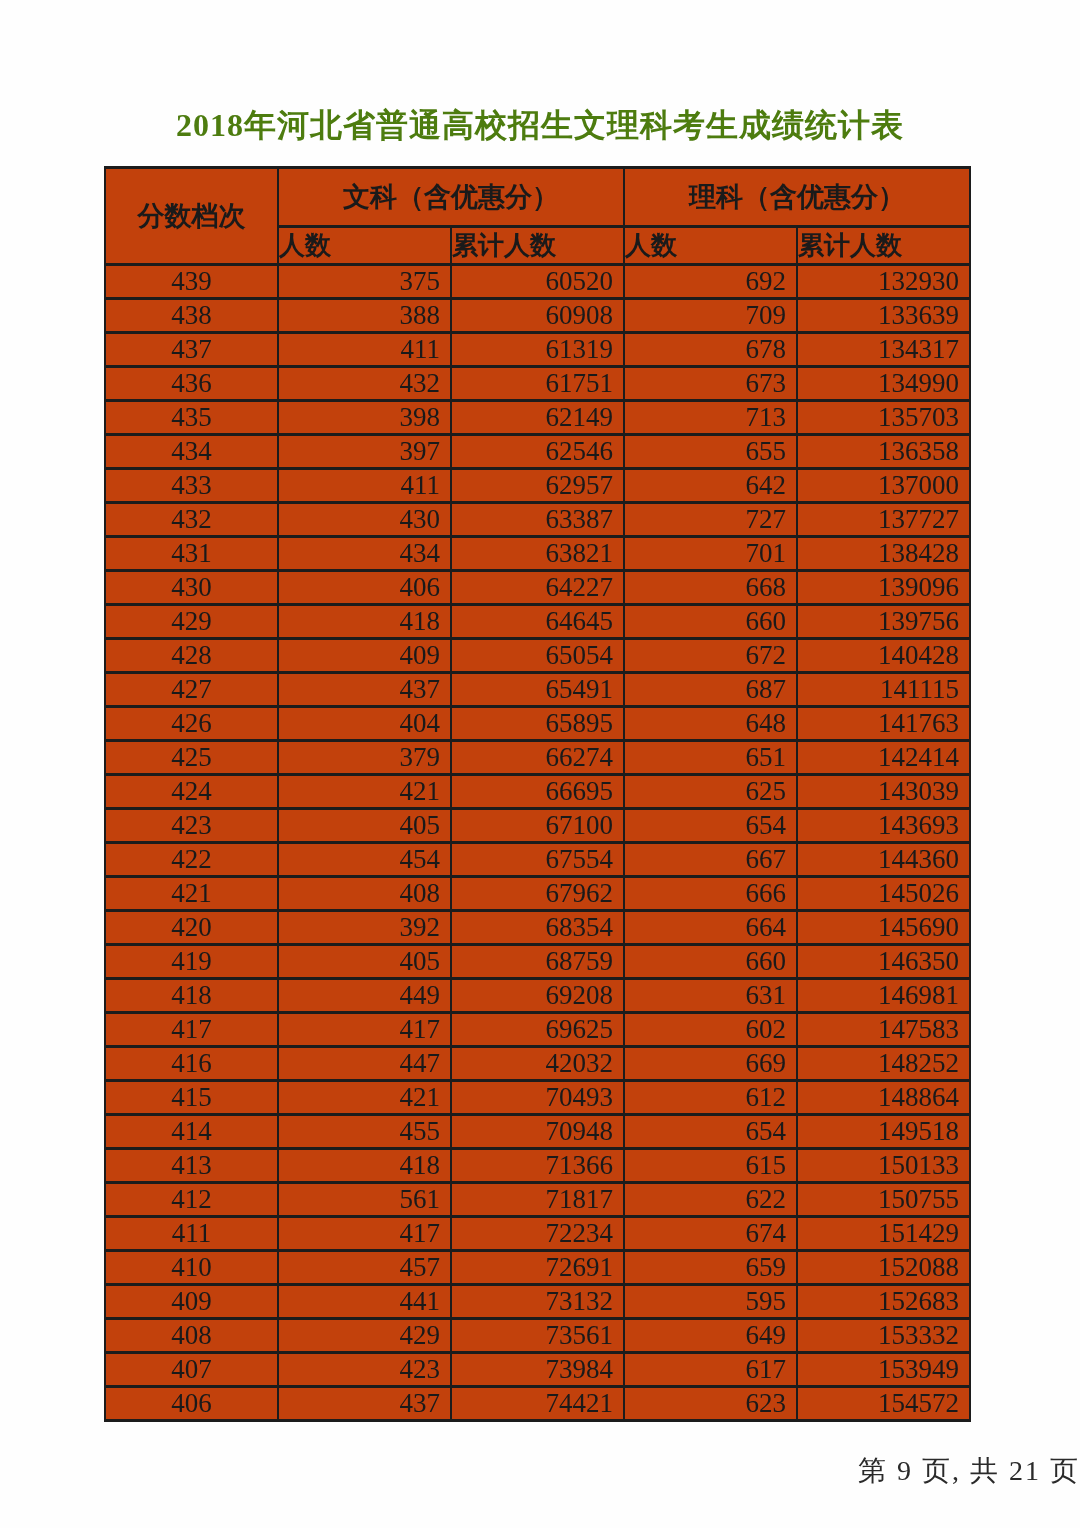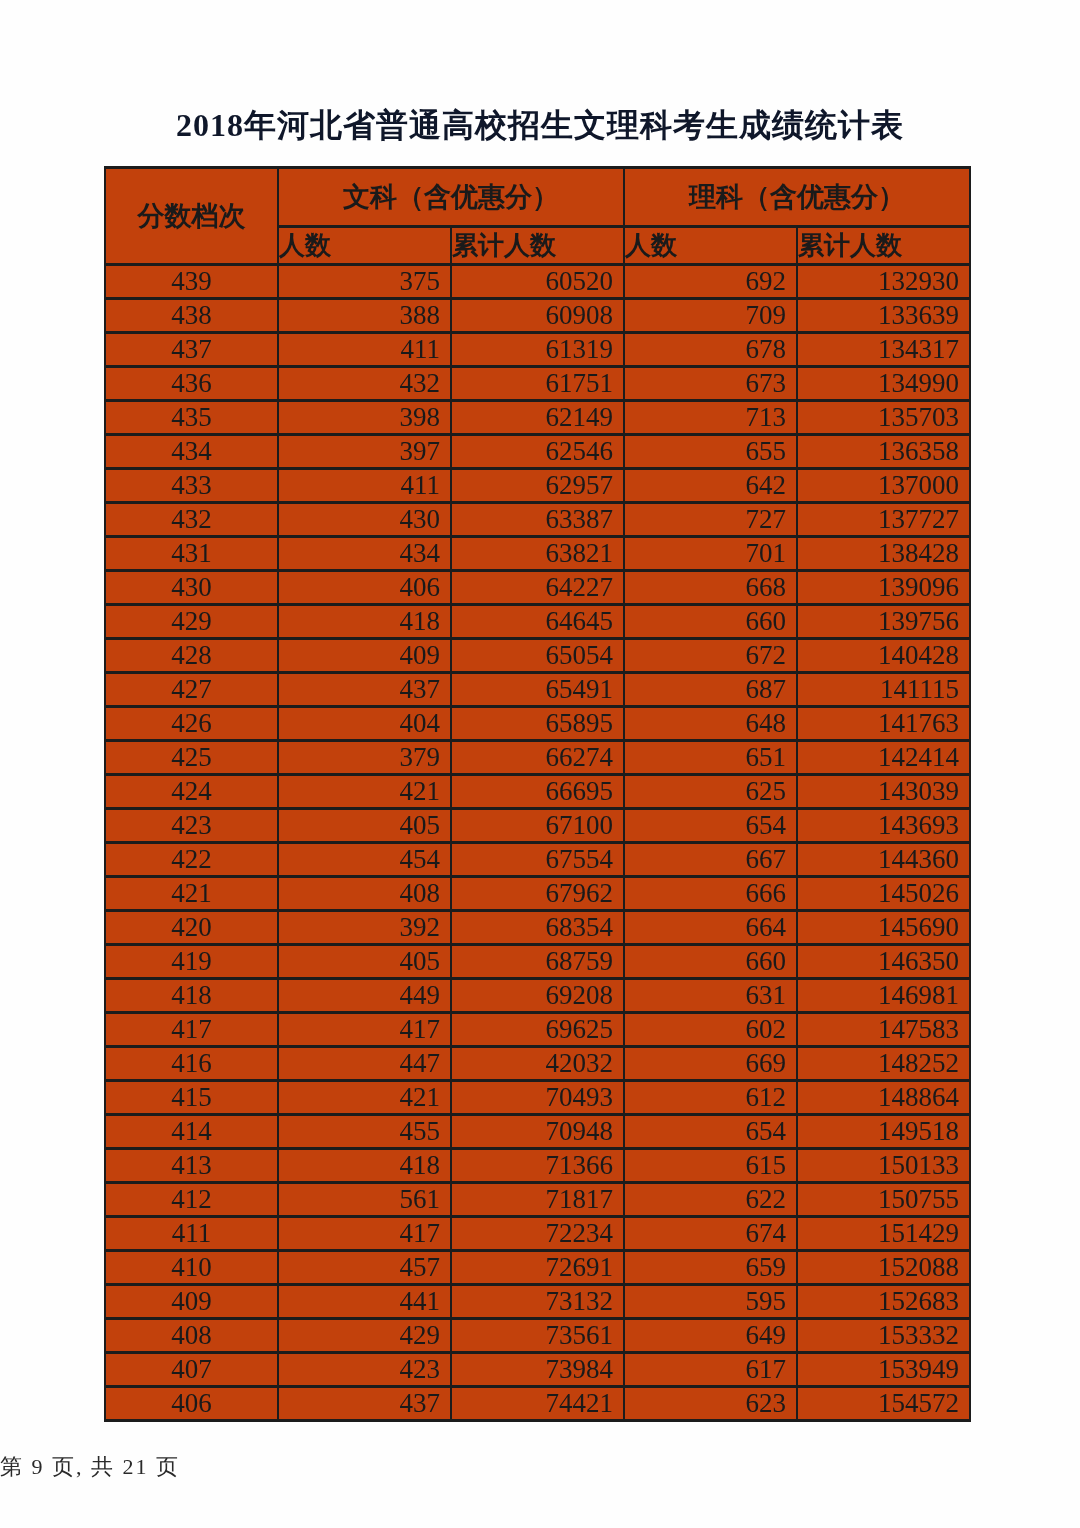--- a/index.html
+++ b/index.html
@@ -12,21 +12,21 @@
     overflow: hidden;
   }
   .page { position: relative; width: 1080px; height: 1528px; background: #fefefe; }
   .title {
     position: absolute;
     top: 104px; left: 0; width: 1080px;
     text-align: center;
     font-size: 32px;
     font-weight: 700;
     letter-spacing: 1px;
-    color: #0f172a;
+    color: #4d7c0f;
   }
   table.score-table {
     position: absolute;
     top: 166px; left: 104px;
     width: 867px;
     border-collapse: collapse;
     table-layout: fixed;
     background: #c2410c;
   }
   .score-table th, .score-table td {
@@ -39,22 +39,22 @@
   }
   .score-table thead tr.group-row th { height: 59px; font-size: 27px; font-weight: 600; text-align: center; }
   .score-table thead tr.sub-row th { height: 29px; font-size: 26px; font-weight: 600; text-align: left; }
   .score-table th.th-score { font-size: 26px; font-weight: 600; text-align: center; }
   .score-table td { height: 31.2px; font-size: 27px; font-weight: 400; }
   .score-table td.c-score { text-align: center; }
   .score-table td.c-num { text-align: right; padding-right: 10px; }
   .footer {
     position: absolute;
     top: 1452px; left: 0; width: 1080px;
-    text-align: left;
-    font-size: 22px;
+    text-align: right;
+    font-size: 28px;
     color: #2a2a2a;
     letter-spacing: 2px;
   }
 </style>
 </head>
 <body>
 
 <div class="page">
 
   <div class="title">2018年河北省普通高校招生文理科考生成绩统计表</div>

